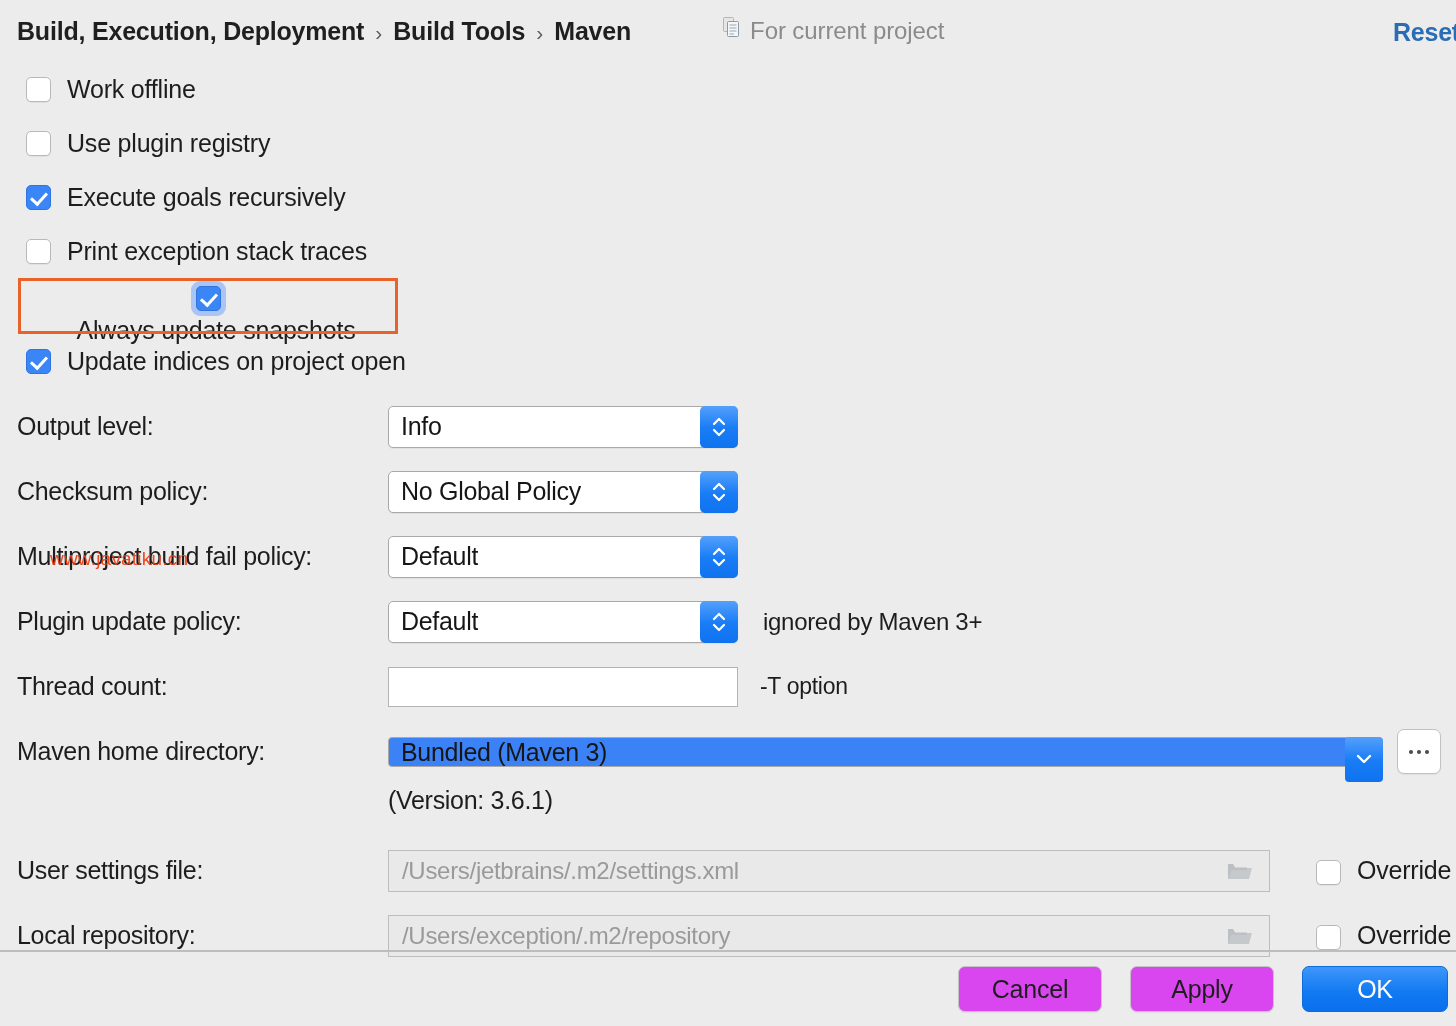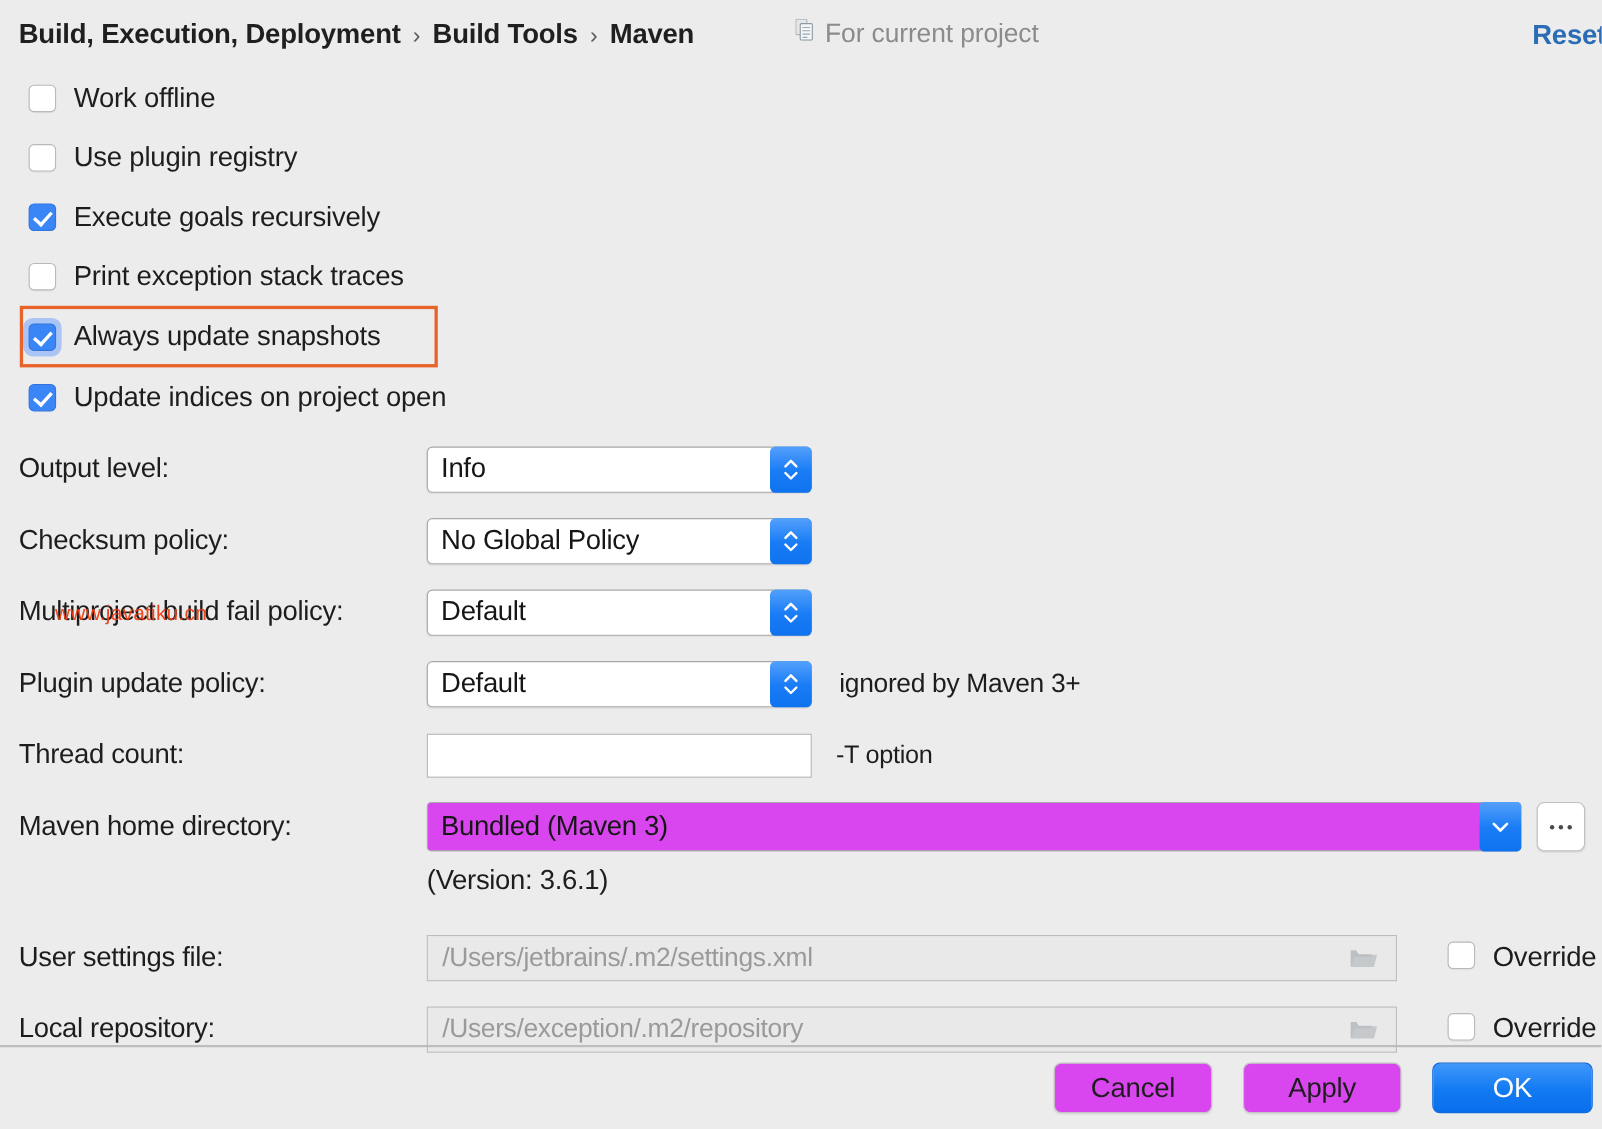--- a/index.html
+++ b/index.html
@@ -120,20 +120,21 @@
   .hl-box {
     outline: 3px solid #e8632a;
     outline-offset: 0;
     display: flex;
     align-items: center;
     height: 50px;
     width: 374px;
     box-sizing: border-box;
     margin-left: 21px;
     padding-left: 5px;
+    flex-direction: column;
   }
   .check-row.highlighted { padding-left: 0; height: 56px; }
 
   
   .form { position: absolute; left: 0; top: 394px; width: 1456px; }
   .frow {
     display: flex;
     align-items: center;
     height: 65px;
     position: relative;
@@ -179,27 +180,27 @@
     flex-direction: column;
     align-items: center;
     justify-content: center;
     cursor: pointer;
   }
   .stepper svg { display: block; }
 
   
   .widecombo {
     width: 995px;
-    height: 45px;
-    background: #d946ef;
+    height: 30px;
+    background: #3b82f6;
     border: 1px solid #a9a9a9;
     border-radius: 4px;
     box-sizing: border-box;
     display: flex;
-    align-items: center;
+    align-items: flex-start;
     position: relative;
   }
   .widecombo .val {
     font-size: 25px;
     padding-left: 12px;
     color: #161616;
     letter-spacing: -0.3px;
     white-space: nowrap;
   }
   .dd-arrow {
@@ -260,21 +261,21 @@
     letter-spacing: -0.3px;
     white-space: nowrap;
   }
   .folder-icon {
     position: absolute;
     right: 16px;
     top: 9px;
   }
   .override {
     display: flex;
-    align-items: flex-start;
+    align-items: flex-end;
     margin-left: 30px;
     white-space: nowrap;
     padding-left: 16px;
   }
   .override .olabel {
     font-size: 25px;
     margin-left: 16px;
     color: #1d1d1d;
     letter-spacing: -0.2px;
   }

